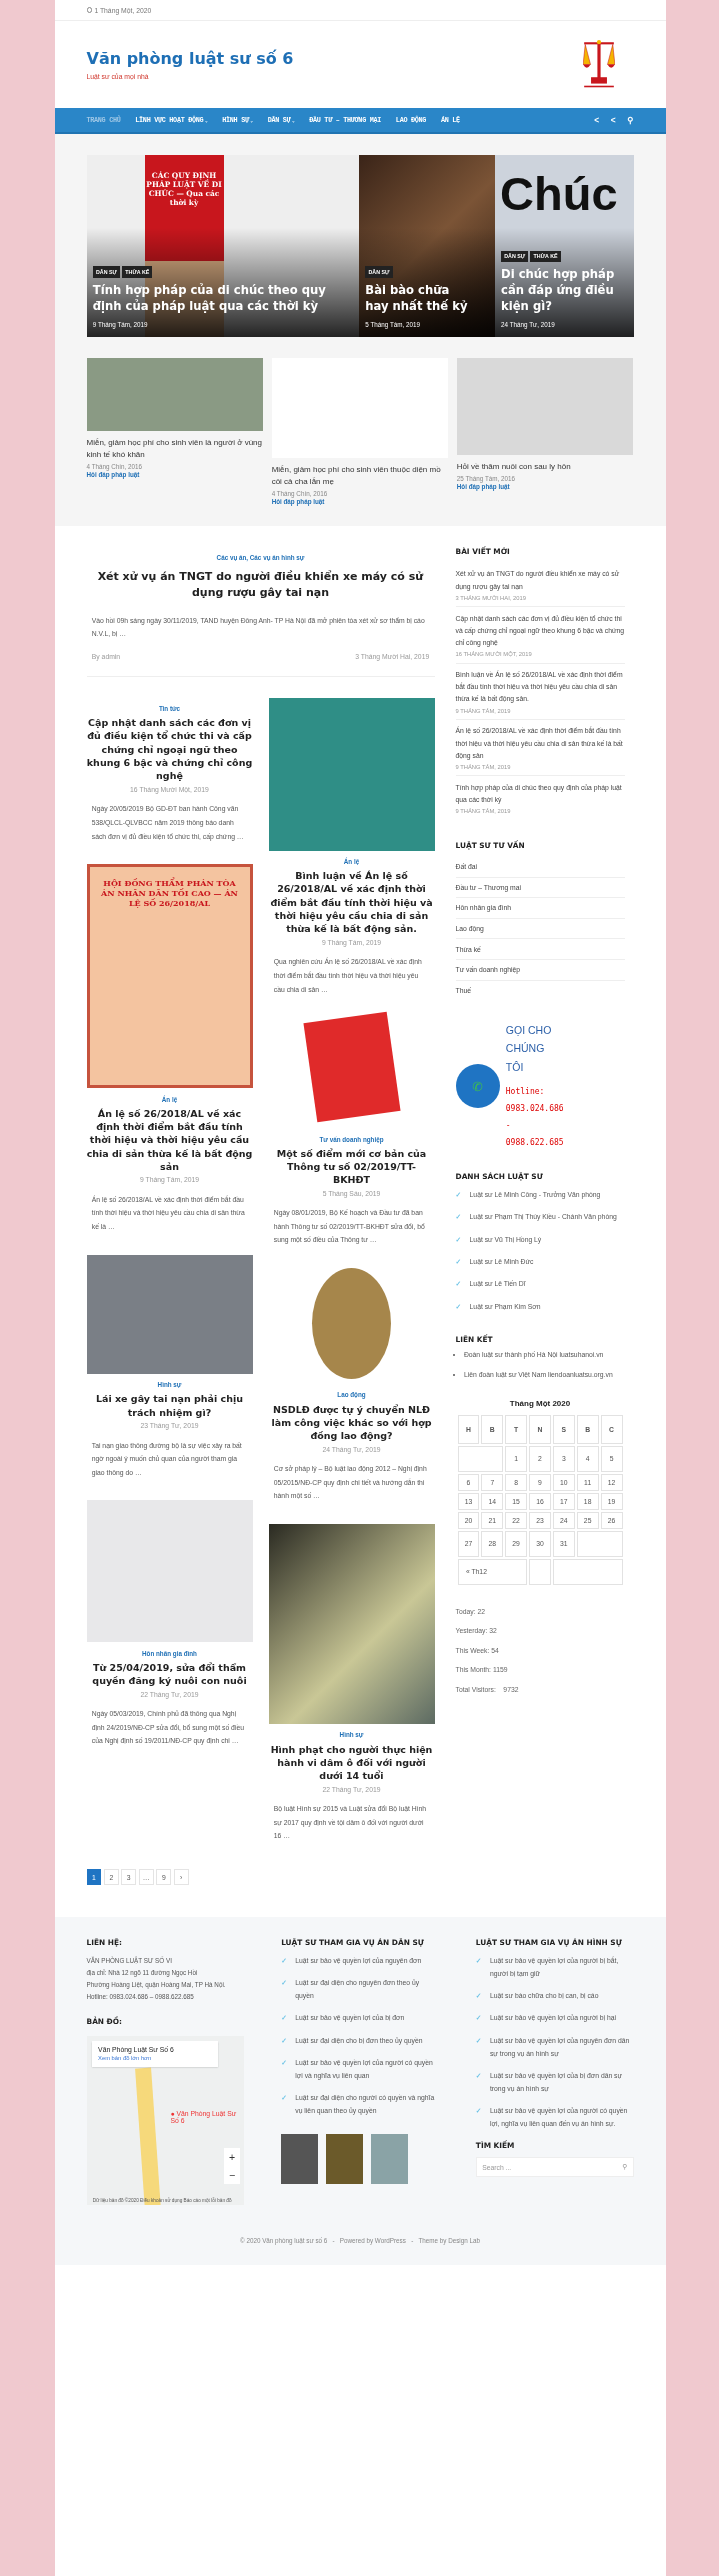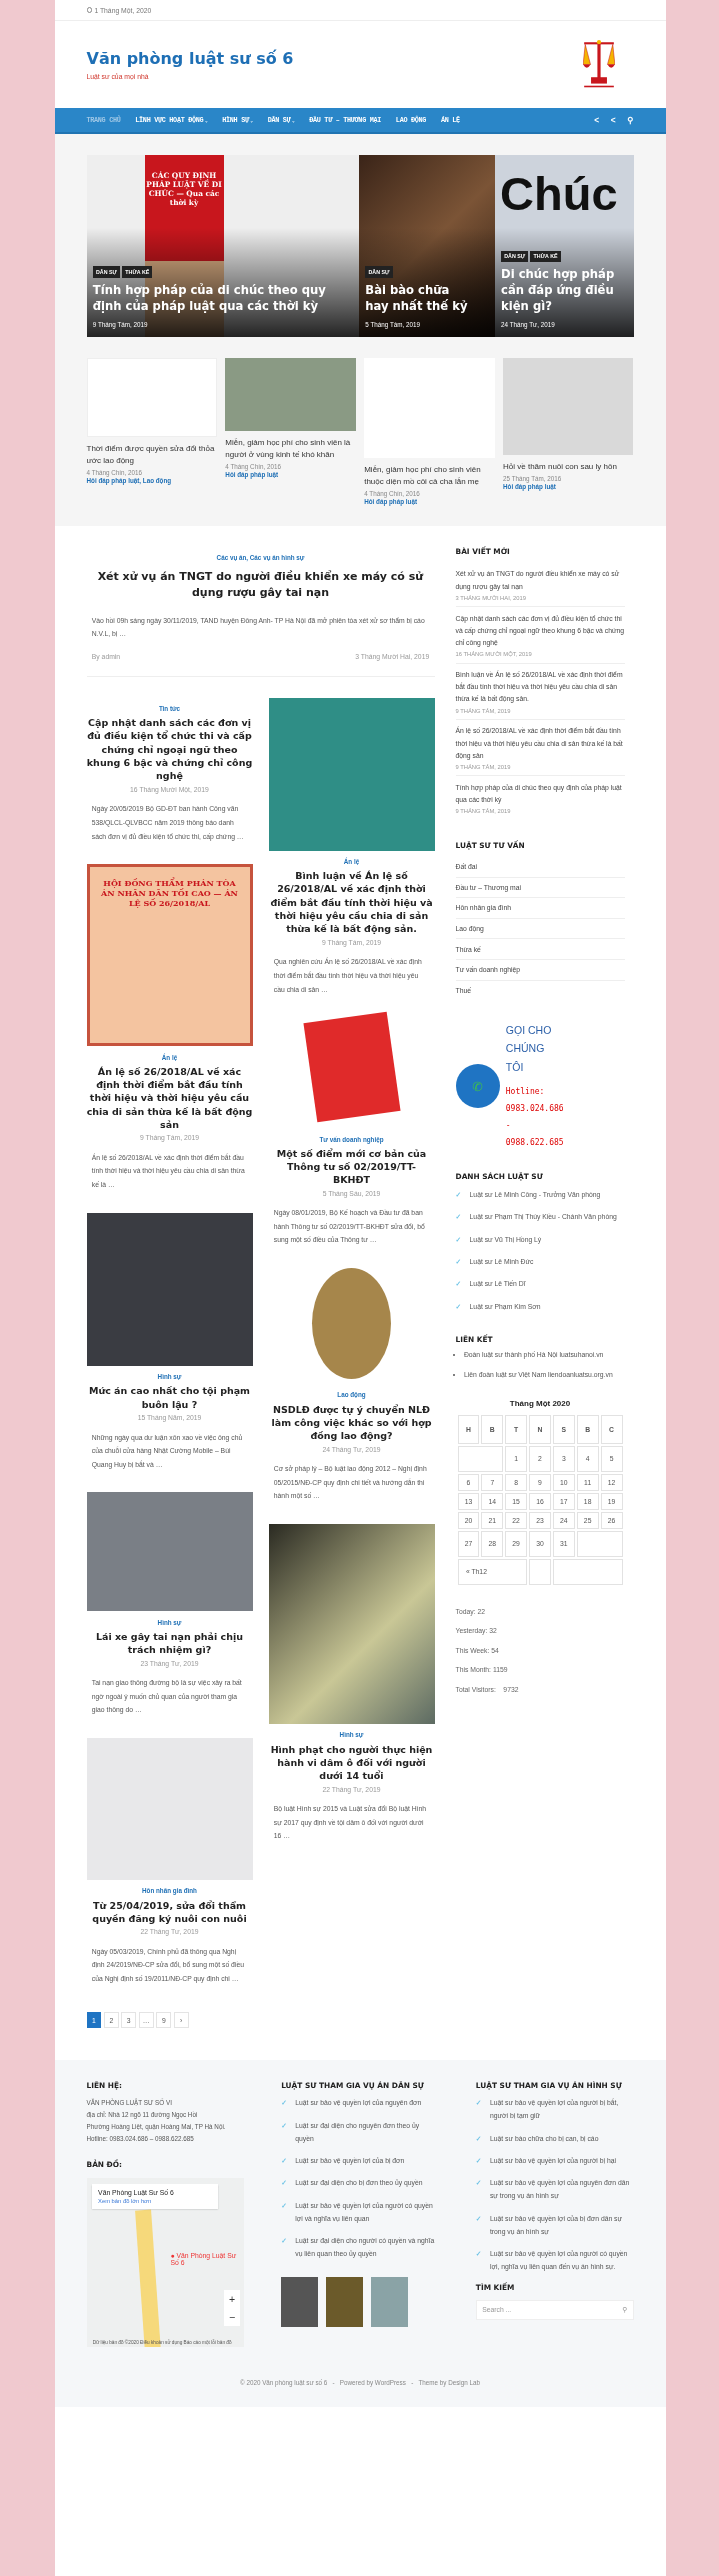--- a/index.html
+++ b/index.html
@@ -151,26 +151,20 @@
       <div class="info">
         <span class="tag">Dân sự</span><span class="tag">Thừa kế</span>
         <h2>Di chúc hợp pháp cần đáp ứng điều kiện gì?</h2>
         <div class="date">24 Tháng Tư, 2019</div>
       </div>
     </article>
   </section>
 
   <section class="related">
     <div class="rcard">
-      <div class="thumb" style="height:79px;background:#fff;border:0.5px solid #eee"></div>
-      <div class="title">Thời điểm được quyền sửa đổi thỏa ước lao động</div>
-      <div class="date">4 Tháng Chín, 2016</div>
-      <div class="cat">Hỏi đáp pháp luật, Lao động</div>
-    </div>
-    <div class="rcard">
       <div class="thumb" style="height:73px;background:#8a9a84"></div>
       <div class="title">Miễn, giảm học phí cho sinh viên là người ở vùng kinh tế khó khăn</div>
       <div class="date">4 Tháng Chín, 2016</div>
       <div class="cat">Hỏi đáp pháp luật</div>
     </div>
     <div class="rcard">
       <div class="thumb" style="height:100px;background:#fff"></div>
       <div class="title">Miễn, giảm học phí cho sinh viên thuộc diện mồ côi cả cha lẫn mẹ</div>
       <div class="date">4 Tháng Chín, 2016</div>
       <div class="cat">Hỏi đáp pháp luật</div>
@@ -197,32 +191,25 @@
 
       <div class="grid">
         <div>
           <article class="post">
             <a class="cat-lbl">Tin tức</a>
             <h3>Cập nhật danh sách các đơn vị đủ điều kiện tổ chức thi và cấp chứng chỉ ngoại ngữ theo khung 6 bậc và chứng chỉ công nghệ</h3>
             <div class="date">16 Tháng Mười Một, 2019</div>
             <p class="exc">Ngày 20/05/2019 Bộ GD-ĐT ban hành Công văn 538/QLCL-QLVBCC năm 2019 thông báo danh sách đơn vị đủ điều kiện tổ chức thi, cấp chứng …</p>
           </article>
           <article class="post">
-            <div class="pimg" style="height:182px;background:#f4c4a0;border:3.2px solid #c6533d;color:#c8161d;font-family:'DejaVu Serif',serif;font-weight:bold;padding:10.5px;font-size:8px">HỘI ĐỒNG THẨM PHÁN TÒA ÁN NHÂN DÂN TỐI CAO — ÁN LỆ SỐ 26/2018/AL</div>
+            <div class="pimg" style="height:224px;background:#f4c4a0;border:3.2px solid #c6533d;color:#c8161d;font-family:'DejaVu Serif',serif;font-weight:bold;padding:10.5px;font-size:8px">HỘI ĐỒNG THẨM PHÁN TÒA ÁN NHÂN DÂN TỐI CAO — ÁN LỆ SỐ 26/2018/AL</div>
             <a class="cat-lbl">Án lệ</a>
             <h3>Án lệ số 26/2018/AL về xác định thời điểm bắt đầu tính thời hiệu và thời hiệu yêu cầu chia di sản thừa kế là bất động sản</h3>
             <div class="date">9 Tháng Tám, 2019</div>
             <p class="exc">Án lệ số 26/2018/AL về xác định thời điểm bắt đầu tính thời hiệu và thời hiệu yêu cầu chia di sản thừa kế là …</p>
-          </article>
-          <article class="post">
-            <div class="pimg" style="height:153px;background:#3a3c42"></div>
-            <a class="cat-lbl">Hình sự</a>
-            <h3>Mức án cao nhất cho tội phạm buôn lậu ?</h3>
-            <div class="date">15 Tháng Năm, 2019</div>
-            <p class="exc">Những ngày qua dư luận xôn xao về việc ông chủ của chuỗi cửa hàng Nhật Cường Mobile – Bùi Quang Huy bị bắt và …</p>
           </article>
           <article class="post">
             <div class="pimg" style="height:119px;background:#7a7f86"></div>
             <a class="cat-lbl">Hình sự</a>
             <h3>Lái xe gây tai nạn phải chịu trách nhiệm gì?</h3>
             <div class="date">23 Tháng Tư, 2019</div>
             <p class="exc">Tai nạn giao thông đường bộ là sự việc xảy ra bất ngờ ngoài ý muốn chủ quan của người tham gia giao thông do …</p>
           </article>
           <article class="post">
             <div class="pimg" style="height:142px;background:#e8e8ea"></div>

